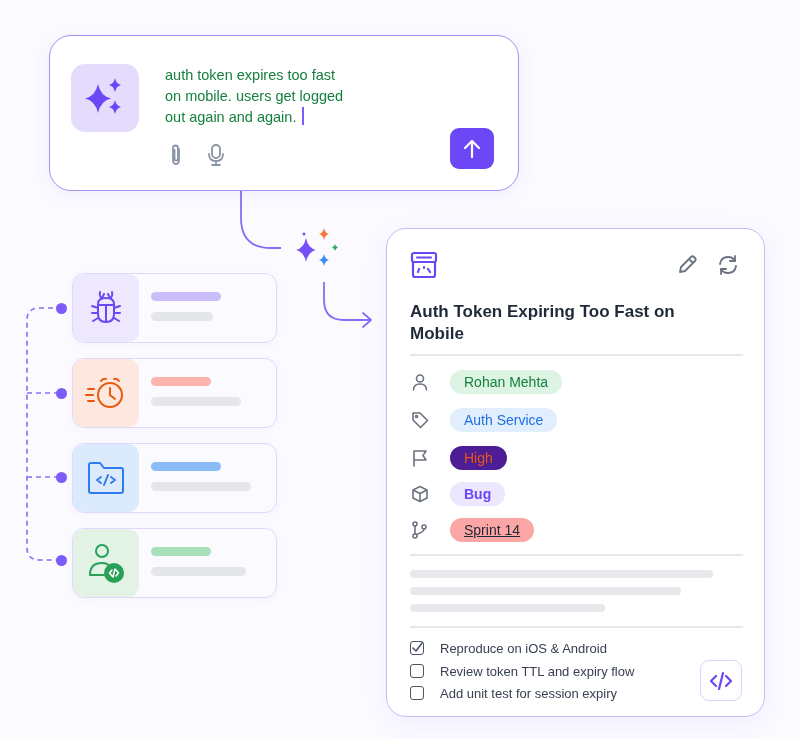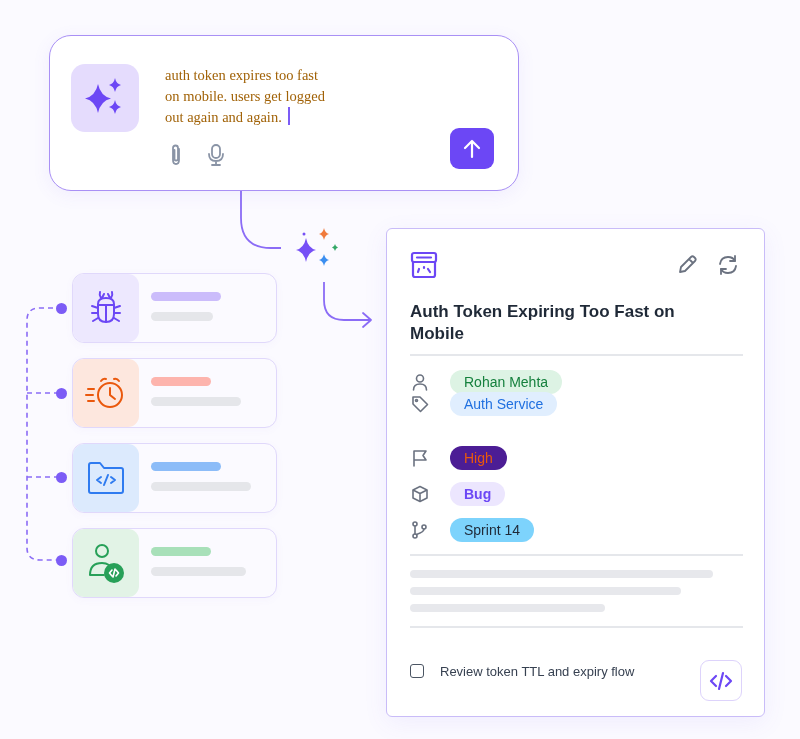--- a/index.html
+++ b/index.html
@@ -18,22 +18,22 @@
       background: #fff; border: 1.5px solid #a990f5; border-radius: 22px;
       box-shadow: 0 4px 18px rgba(120, 90, 240, 0.08);
     }
     .spark-tile {
       left: 21px; top: 28px; width: 68px; height: 68px;
       background: #e5dcfd; border-radius: 14px;
       display: flex; align-items: center; justify-content: center;
     }
     .prompt-text {
       left: 115px; top: 29px; width: 290px;
-      font-family: Liberation Serif, serif;
-      font-size: 14.5px; line-height: 21px; color: #a16207;
+      font-family: Liberation Sans, sans-serif;
+      font-size: 14.5px; line-height: 21px; color: #15803d;
       white-space: pre-line;
     }
     .caret {
       display: inline-block; width: 2px; height: 18px; background: #7c5cf6;
       vertical-align: -3px; margin-left: 6px;
     }
     .prompt-tools { left: 115px; top: 106px; display: flex; gap: 18px; }
     .tool-icon { width: 22px; height: 26px; display: flex; align-items: center; justify-content: center; cursor: pointer; }
     .send-btn {
       left: 400px; top: 92px; width: 44px; height: 41px;
@@ -58,21 +58,21 @@
     }
     .cat-lines { padding: 18px 0 0 12px; display: flex; flex-direction: column; gap: 11px; }
     .bar { height: 9px; border-radius: 5px; }
     .dot {
       width: 11px; height: 11px; border-radius: 50%; background: #7c5cf6;
     }
 
     
     .issue-card {
       left: 386px; top: 228px; width: 379px; height: 489px;
-      background: #fff; border: 1.5px solid #c9bcf8; border-radius: 6px;
+      background: #fff; border: 1.5px solid #c9bcf8; border-radius: 20px;
       box-shadow: 0 6px 24px rgba(120, 90, 240, 0.08);
     }
     .issue-title {
       left: 23px; top: 72px; width: 300px;
       font-size: 17px; font-weight: bold; line-height: 22px; color: #1f2937;
     }
     .divider { left: 23px; width: 333px; height: 1.5px; background: #e5e7eb; }
     .meta-row { left: 23px; display: flex; align-items: center; height: 28px; }
     .meta-icon { width: 20px; height: 20px; display: flex; align-items: center; justify-content: center; }
     .chip {
@@ -248,21 +248,21 @@
     <div class="meta-icon">
         <svg width="18" height="18" viewBox="0 0 18 18">
           <g fill="none" stroke="#6b7280" stroke-width="1.6" stroke-linecap="round">
             <circle cx="9" cy="5.5" r="3.5"></circle>
             <path d="M2.5 17 Q2.5 11 9 11 Q15.5 11 15.5 17"></path>
           </g>
         </svg>
       </div>
     <div class="chip" style="background:#ddf3e4;color:#15803d;">Rohan Mehta</div>
   </div>
-  <div class="abs meta-row" style="top:161px;">
+  <div class="abs meta-row" style="top:177px;">
     <div class="meta-icon">
         <svg width="18" height="18" viewBox="0 0 18 18">
           <g fill="none" stroke="#6b7280" stroke-width="1.6" stroke-linejoin="round">
             <path d="M2 2 L9 2 L16.5 9.5 L9.5 16.5 L2 9 Z"></path>
             <circle cx="5.5" cy="5.5" r="1"></circle>
           </g>
         </svg>
       </div>
     <div class="chip" style="background:#e0eefe;color:#2070e0;">Auth Service</div>
   </div>
@@ -289,32 +289,44 @@
     <div class="meta-icon">
         <svg width="18" height="18" viewBox="0 0 18 18">
           <g fill="none" stroke="#6b7280" stroke-width="1.6" stroke-linecap="round">
             <circle cx="4" cy="3" r="2"></circle>
             <circle cx="4" cy="15" r="2"></circle>
             <circle cx="13" cy="6" r="2"></circle>
             <path d="M4 5 L4 13 M13 8 Q13 11 5.5 13.5"></path>
           </g>
         </svg>
       </div>
-    <div class="chip" style="background:#7dd3fc;color:#1f2937;">Sprint 14</div>
+    <div class="chip" style="background:#fca5a5;color:#1f2937;text-decoration:underline;">Sprint 14</div>
   </div>
 
   <div class="abs divider" style="top:325px;"></div>
   <div class="abs skel" style="top:341px;width:303px;"></div>
   <div class="abs skel" style="top:358px;width:271px;"></div>
   <div class="abs skel" style="top:375px;width:195px;"></div>
   <div class="abs divider" style="top:397px;"></div>
 
+  <div class="abs check-row" style="top:409px;">
+    <div class="checkbox">
+      <svg width="12" height="12" viewBox="0 0 12 12">
+          <path d="M2 6 L5 9 L11 1" fill="none" stroke="#4b5563" stroke-width="1.6" stroke-linecap="round" stroke-linejoin="round"></path>
+        </svg>
+    </div>
+    <span class="check-label">Reproduce on iOS &amp; Android</span>
+  </div>
   <div class="abs check-row" style="top:432px;">
     <div class="checkbox"></div>
     <span class="check-label">Review token TTL and expiry flow</span>
+  </div>
+  <div class="abs check-row" style="top:454px;">
+    <div class="checkbox"></div>
+    <span class="check-label">Add unit test for session expiry</span>
   </div>
 
   <div class="abs code-btn">
     <svg width="26" height="22" viewBox="0 0 26 22">
         <path d="M8 6 L3 11 L8 16 M18 6 L23 11 L18 16 M15 3 L11 19" fill="none" stroke="#6c47f5" stroke-width="2.2" stroke-linecap="round" stroke-linejoin="round"></path>
       </svg>
   </div>
 </div>
 
 </body></html>

